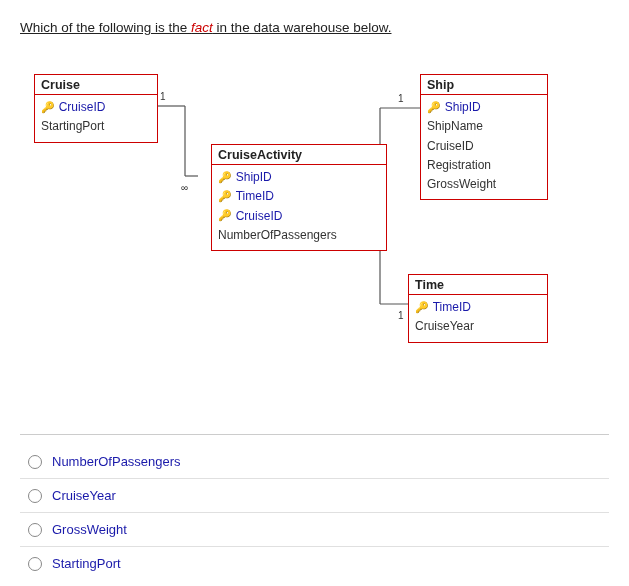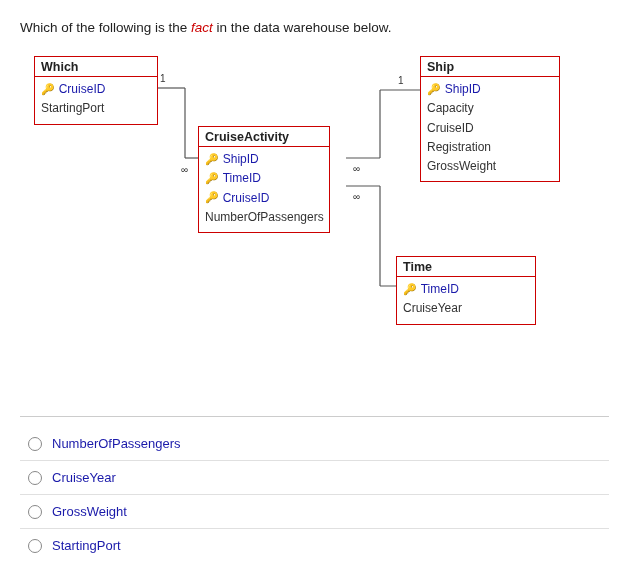--- a/index.html
+++ b/index.html
@@ -7,21 +7,23 @@
       font-family: Arial, sans-serif;
       font-size: 13px;
       background: #fff;
       color: #222;
       width: 629px;
       min-height: 586px;
       padding: 18px 20px;
     }
     .question {
       font-size: 13.5px;
+      margin-bottom: 18px;
       line-height: 1.5;
+      text-decoration: underline;
     }
     .question .highlight {
       color: #c00;
       font-style: italic;
     }
     .diagram-area {
       position: relative;
       width: 580px;
       height: 360px;
       margin-bottom: 18px;
@@ -123,76 +125,76 @@
     <text x="333" y="134" class="line-label">∞</text>
 
     <line x1="400" y1="248" x2="360" y2="248" stroke="#555" stroke-width="1.2"></line>
     <line x1="360" y1="248" x2="360" y2="148" stroke="#555" stroke-width="1.2"></line>
     <line x1="360" y1="148" x2="326" y2="148" stroke="#555" stroke-width="1.2"></line>
     <text x="378" y="263" class="line-label">1</text>
     <text x="333" y="162" class="line-label">∞</text>
   </svg>
 
   <div class="entity-box" style="left:14px; top:18px; width:124px;">
-    <div class="entity-title">Which</div>
+    <div class="entity-title">Cruise</div>
     <div class="entity-body">
       <div class="entity-field">
         <span class="pk-icon">🔑</span>
         <span class="field-name">CruiseID</span>
       </div>
       <div class="entity-field">
         <span class="field-name no-underline">StartingPort</span>
       </div>
     </div>
   </div>
 
-  <div class="entity-box" style="left:400px; top:18px; width:140px;">
+  <div class="entity-box" style="left:400px; top:18px; width:128px;">
     <div class="entity-title">Ship</div>
     <div class="entity-body">
       <div class="entity-field">
         <span class="pk-icon">🔑</span>
         <span class="field-name">ShipID</span>
       </div>
       <div class="entity-field">
-        <span class="field-name no-underline">Capacity</span>
+        <span class="field-name no-underline">ShipName</span>
       </div>
       <div class="entity-field">
         <span class="field-name no-underline">CruiseID</span>
       </div>
       <div class="entity-field">
         <span class="field-name no-underline">Registration</span>
       </div>
       <div class="entity-field">
         <span class="field-name no-underline">GrossWeight</span>
       </div>
     </div>
   </div>
 
-  <div class="entity-box" style="left:178px; top:88px; width:132px;">
+  <div class="entity-box" style="left:191px; top:88px; width:176px;">
     <div class="entity-title">CruiseActivity</div>
     <div class="entity-body">
       <div class="entity-field">
         <span class="pk-icon">🔑</span>
         <span class="field-name">ShipID</span>
       </div>
       <div class="entity-field">
         <span class="pk-icon">🔑</span>
         <span class="field-name">TimeID</span>
       </div>
       <div class="entity-field">
         <span class="pk-icon">🔑</span>
         <span class="field-name">CruiseID</span>
       </div>
       <div class="entity-field">
         <span class="field-name no-underline">NumberOfPassengers</span>
       </div>
     </div>
   </div>
 
-  <div class="entity-box" style="left:376px; top:218px; width:140px;">
+  <div class="entity-box" style="left:388px; top:218px; width:140px;">
     <div class="entity-title">Time</div>
     <div class="entity-body">
       <div class="entity-field">
         <span class="pk-icon">🔑</span>
         <span class="field-name">TimeID</span>
       </div>
       <div class="entity-field">
         <span class="field-name no-underline">CruiseYear</span>
       </div>
     </div>

